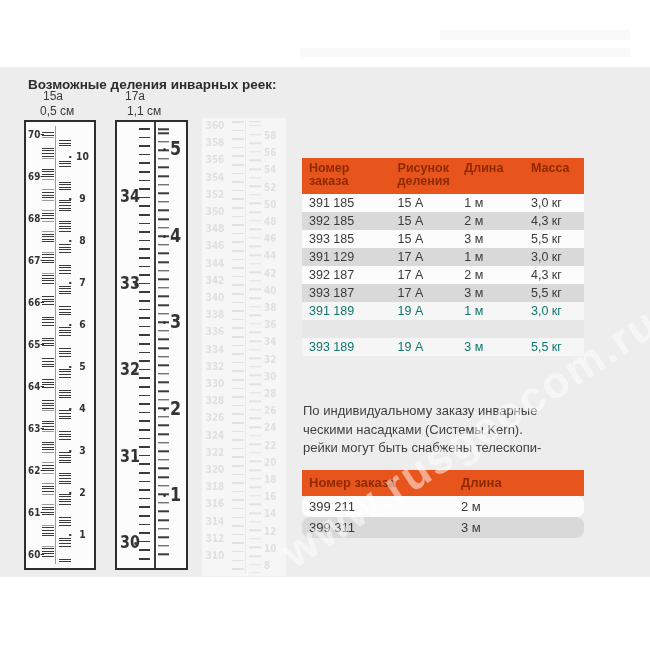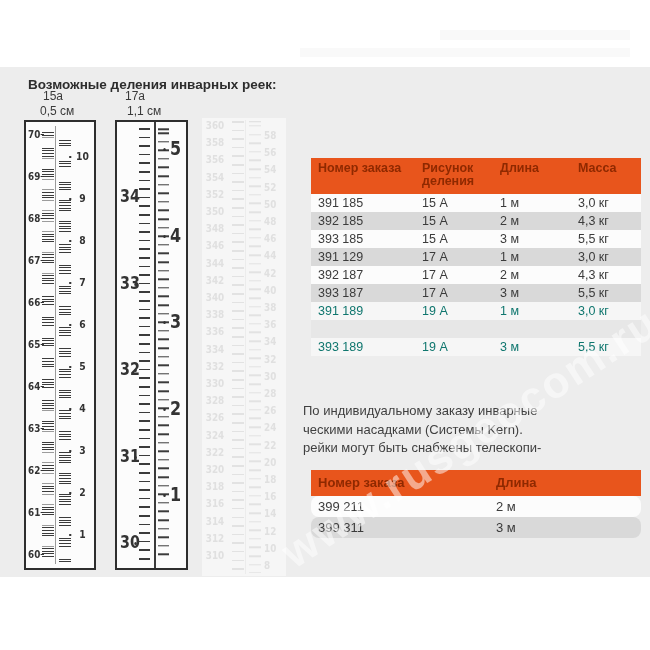--- a/index.html
+++ b/index.html
@@ -46,21 +46,21 @@
   .n1r::before{content:"";position:absolute;left:-6px;top:4.5px;width:2.5px;height:2.5px;border-radius:50%;background:#333;}
   .n2l{font-size:17px;font-weight:600;}
   .n2l::after{content:"";position:absolute;right:-3px;top:8px;width:3px;height:3px;border-radius:50%;background:#333;}
   .n2r{font-size:19px;font-weight:600;}
   .n2r::before{content:"";position:absolute;left:-8px;top:9px;width:3px;height:3px;border-radius:50%;background:#333;}
   .n3{color:#e0e0e0;font-size:10.5px;}
   .n3l{text-align:right;}
 
   
   .h2{position:absolute;left:303px;top:122px;font-size:13.5px;font-weight:bold;color:#2d2d2d;}
-  .table{position:absolute;left:311px;width:330px;}
+  .table{position:absolute;left:302px;width:282px;}
   .t1{top:158px;}
   .t2{top:470px;}
   .thead{display:flex;background:#e8551c;}
   .t1 .thead{height:36px;}
   .t2 .thead{height:26px;}
   .hcell{box-sizing:border-box;padding:4px 0 0 7px;font-size:12.5px;font-weight:bold;
          color:#8f2900;line-height:13px;}
   .t2 .hcell{padding-top:6px;font-size:13px;}
   .trow{display:flex;height:18px;background:#fcfcfc;}
   .trow.alt{background:#d9d9d9;}

